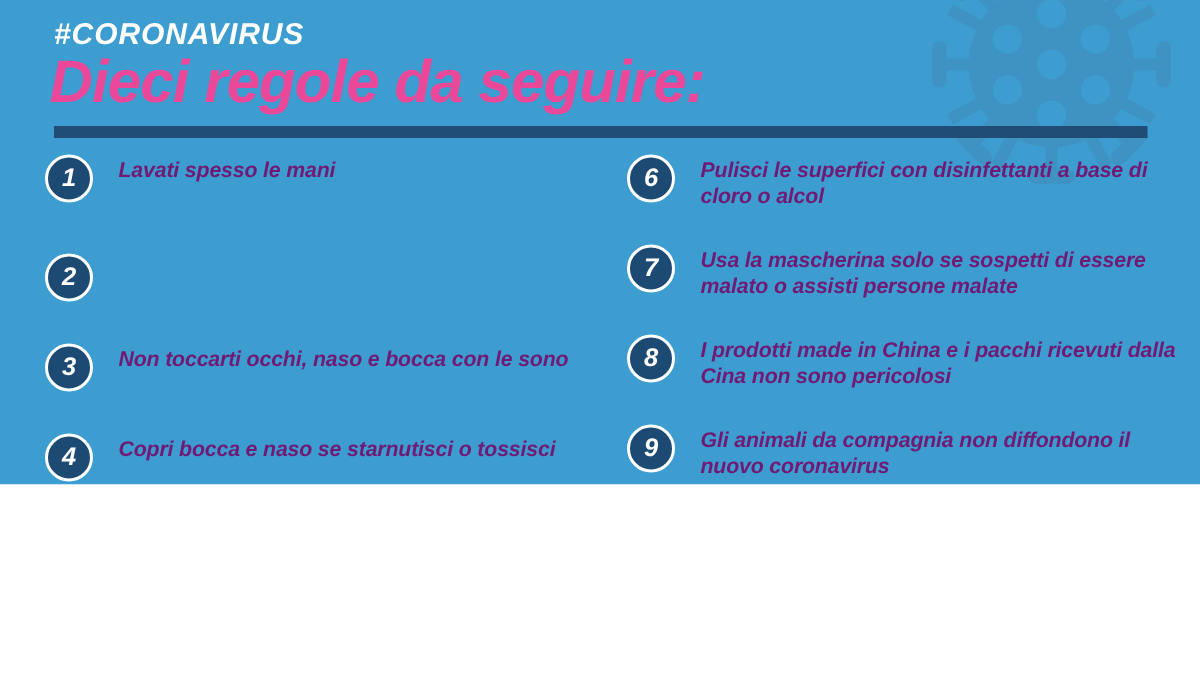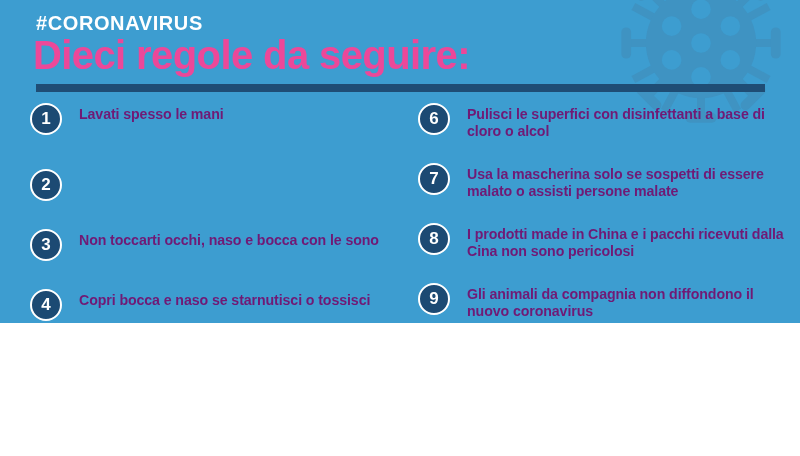--- a/index.html
+++ b/index.html
@@ -7,20 +7,21 @@
     padding: 0;
     background: #ffffff;
   }
   #poster {
     position: relative;
     width: 800px;
     height: 323px;
     overflow: hidden;
     background: #ffffff;
     font-family: "Liberation Sans", sans-serif;
+    font-style: italic;
   }
   .blue-panel-flat {
     position: absolute;
     left: 0; top: 0;
     width: 800px; height: 352px;
     background: #3d9dd0;
   }
 
   
   .virus-wm {

